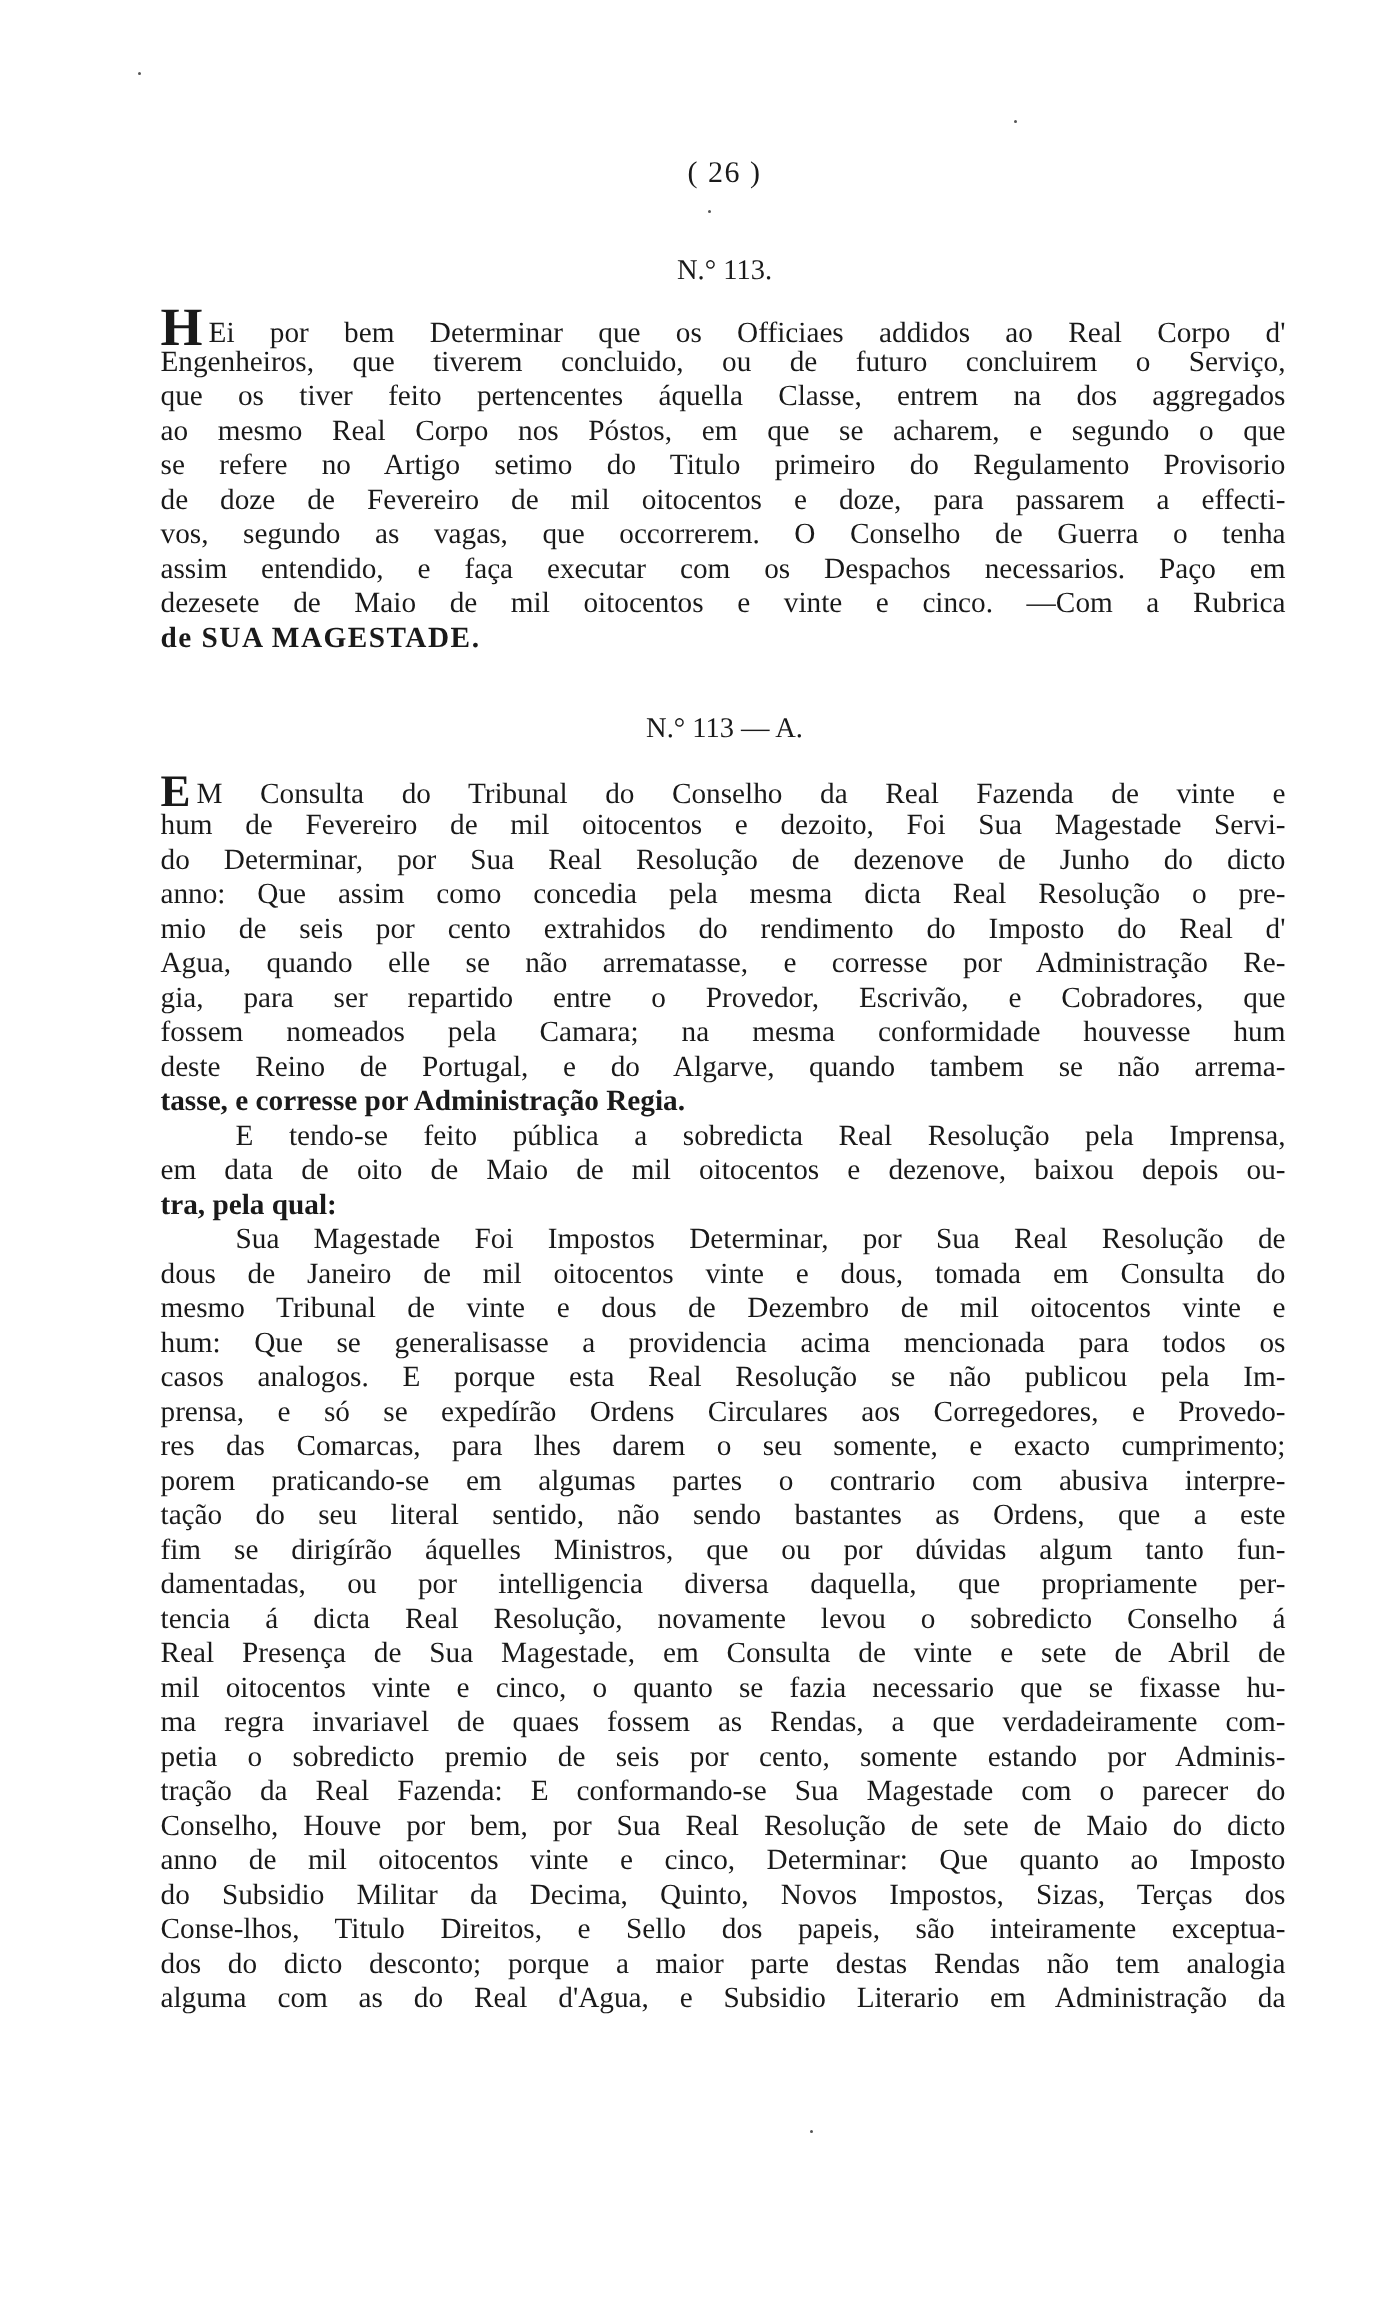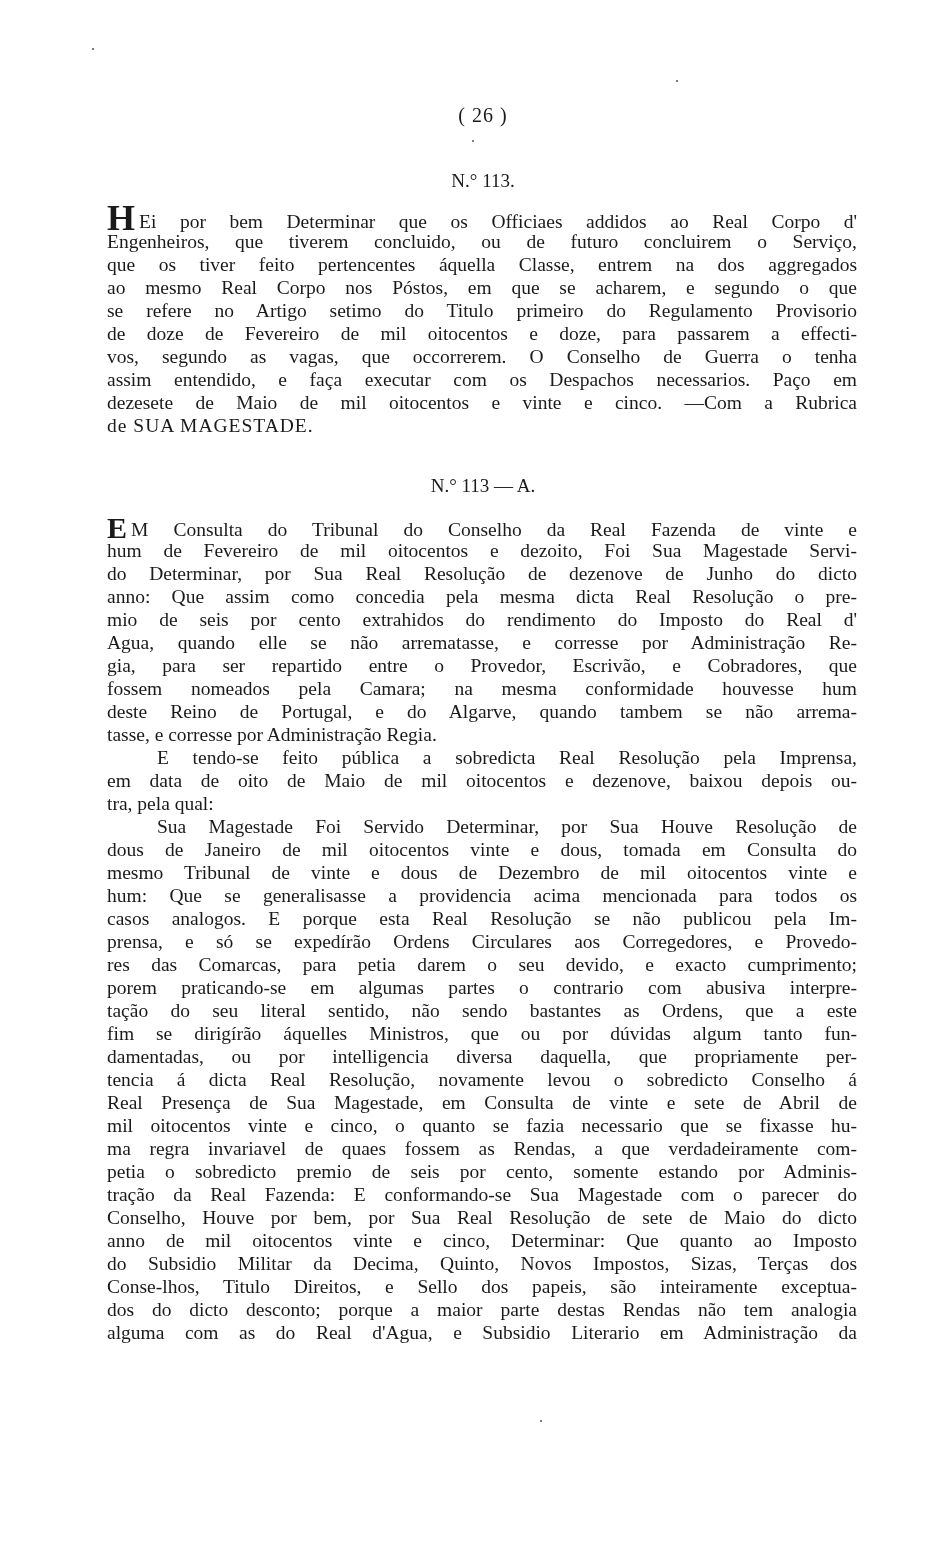--- a/index.html
+++ b/index.html
@@ -4,21 +4,21 @@
 <style>
   html, body { margin: 0; padding: 0; background: #ffffff; }
   body { width: 930px; height: 1543px; position: relative; overflow: hidden; font-family: "Liberation Serif", "DejaVu Serif", serif; color: #1a1a1a; }
   .page { position: absolute; left: 0; top: 0; width: 930px; height: 1375px; }
   .page-number { position: absolute; top: 104px; left: 0; width: 966px; text-align: center; font-size: 20px; letter-spacing: 1px; }
   .heading { position: absolute; left: 0; width: 966px; text-align: center; font-size: 19px; }
   .h1 { top: 170px; }
   .h2 { top: 475px; }
   .block { position: absolute; left: 107px; width: 750px; }
   .line { display: block; white-space: nowrap; font-size: 19.5px; height: 23px; line-height: 23px; text-align: justify; text-align-last: justify; }
-  .line.last { text-align-last: left; }
+  .line.last { text-align-last: left; font-weight: bold; }
   .line.indent { padding-left: 50px; box-sizing: border-box; }
   .b1 { top: 207px; }
   .b2 { top: 516px; }
   .dropcap { font-weight: bold; float: none; display: inline-block; font-size: 36px; line-height: 23px; vertical-align: -2px; margin-right: 4px; }
   .dropcap.e { font-size: 30px; }
   .magestade { letter-spacing: 1px; }
   .speck { position: absolute; width: 2px; height: 2px; background: #555; border-radius: 1px; }
 </style>
 </head>
 <body>
@@ -52,27 +52,27 @@
     <span class="line">Agua, quando elle se não arrematasse, e corresse por Administração Re-</span>
     <span class="line">gia, para ser repartido entre o Provedor, Escrivão, e Cobradores, que</span>
     <span class="line">fossem nomeados pela Camara; na mesma conformidade houvesse hum</span>
     <span class="line">deste Reino de Portugal, e do Algarve, quando tambem se não arrema-</span>
     <span class="line last">tasse, e corresse por Administração Regia.</span>
 
     <span class="line indent">E tendo-se feito pública a sobredicta Real Resolução pela Imprensa,</span>
     <span class="line">em data de oito de Maio de mil oitocentos e dezenove, baixou depois ou-</span>
     <span class="line last">tra, pela qual:</span>
 
-    <span class="line indent">Sua Magestade Foi Servido Determinar, por Sua Houve Resolução de</span>
+    <span class="line indent">Sua Magestade Foi Impostos Determinar, por Sua Real Resolução de</span>
     <span class="line">dous de Janeiro de mil oitocentos vinte e dous, tomada em Consulta do</span>
     <span class="line">mesmo Tribunal de vinte e dous de Dezembro de mil oitocentos vinte e</span>
     <span class="line">hum: Que se generalisasse a providencia acima mencionada para todos os</span>
     <span class="line">casos analogos. E porque esta Real Resolução se não publicou pela Im-</span>
     <span class="line">prensa, e só se expedírão Ordens Circulares aos Corregedores, e Provedo-</span>
-    <span class="line">res das Comarcas, para petia darem o seu devido, e exacto cumprimento;</span>
+    <span class="line">res das Comarcas, para lhes darem o seu somente, e exacto cumprimento;</span>
     <span class="line">porem praticando-se em algumas partes o contrario com abusiva interpre-</span>
     <span class="line">tação do seu literal sentido, não sendo bastantes as Ordens, que a este</span>
     <span class="line">fim se dirigírão áquelles Ministros, que ou por dúvidas algum tanto fun-</span>
     <span class="line">damentadas, ou por intelligencia diversa daquella, que propriamente per-</span>
     <span class="line">tencia á dicta Real Resolução, novamente levou o sobredicto Conselho á</span>
     <span class="line">Real Presença de Sua Magestade, em Consulta de vinte e sete de Abril de</span>
     <span class="line">mil oitocentos vinte e cinco, o quanto se fazia necessario que se fixasse hu-</span>
     <span class="line">ma regra invariavel de quaes fossem as Rendas, a que verdadeiramente com-</span>
     <span class="line">petia o sobredicto premio de seis por cento, somente estando por Adminis-</span>
     <span class="line">tração da Real Fazenda: E conformando-se Sua Magestade com o parecer do</span>

